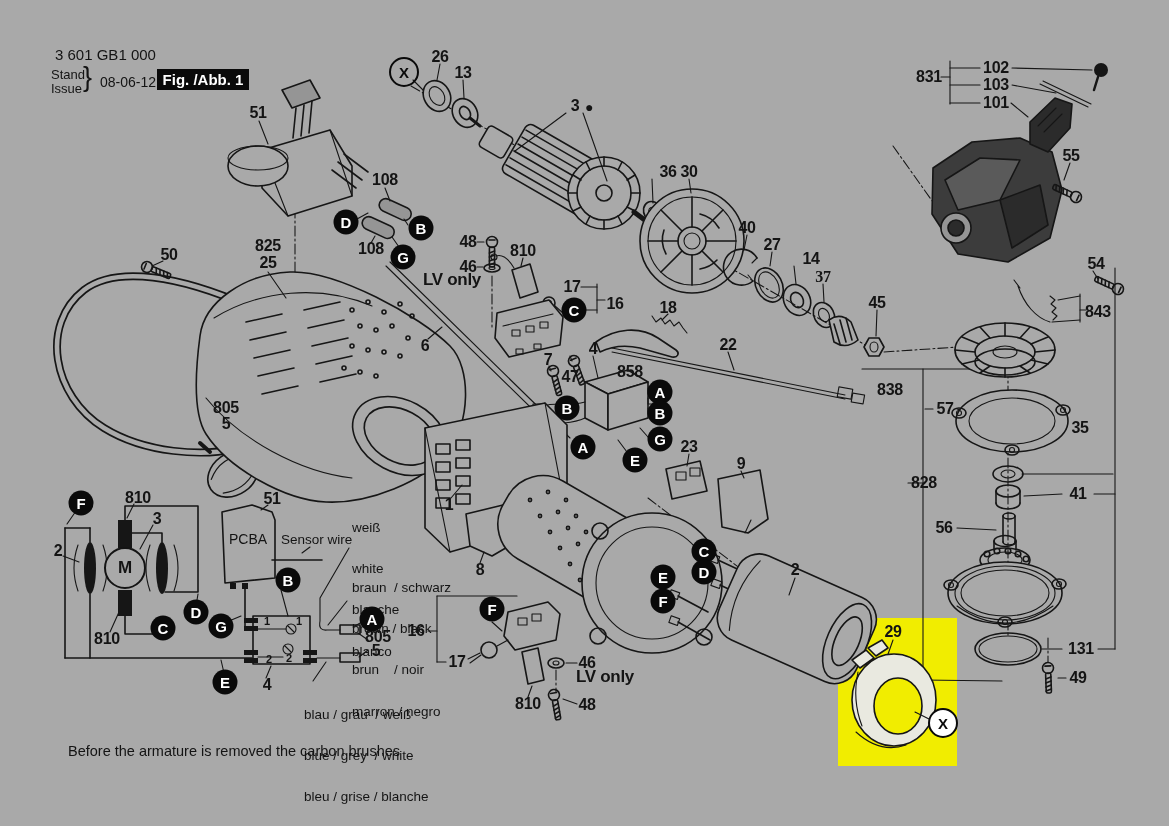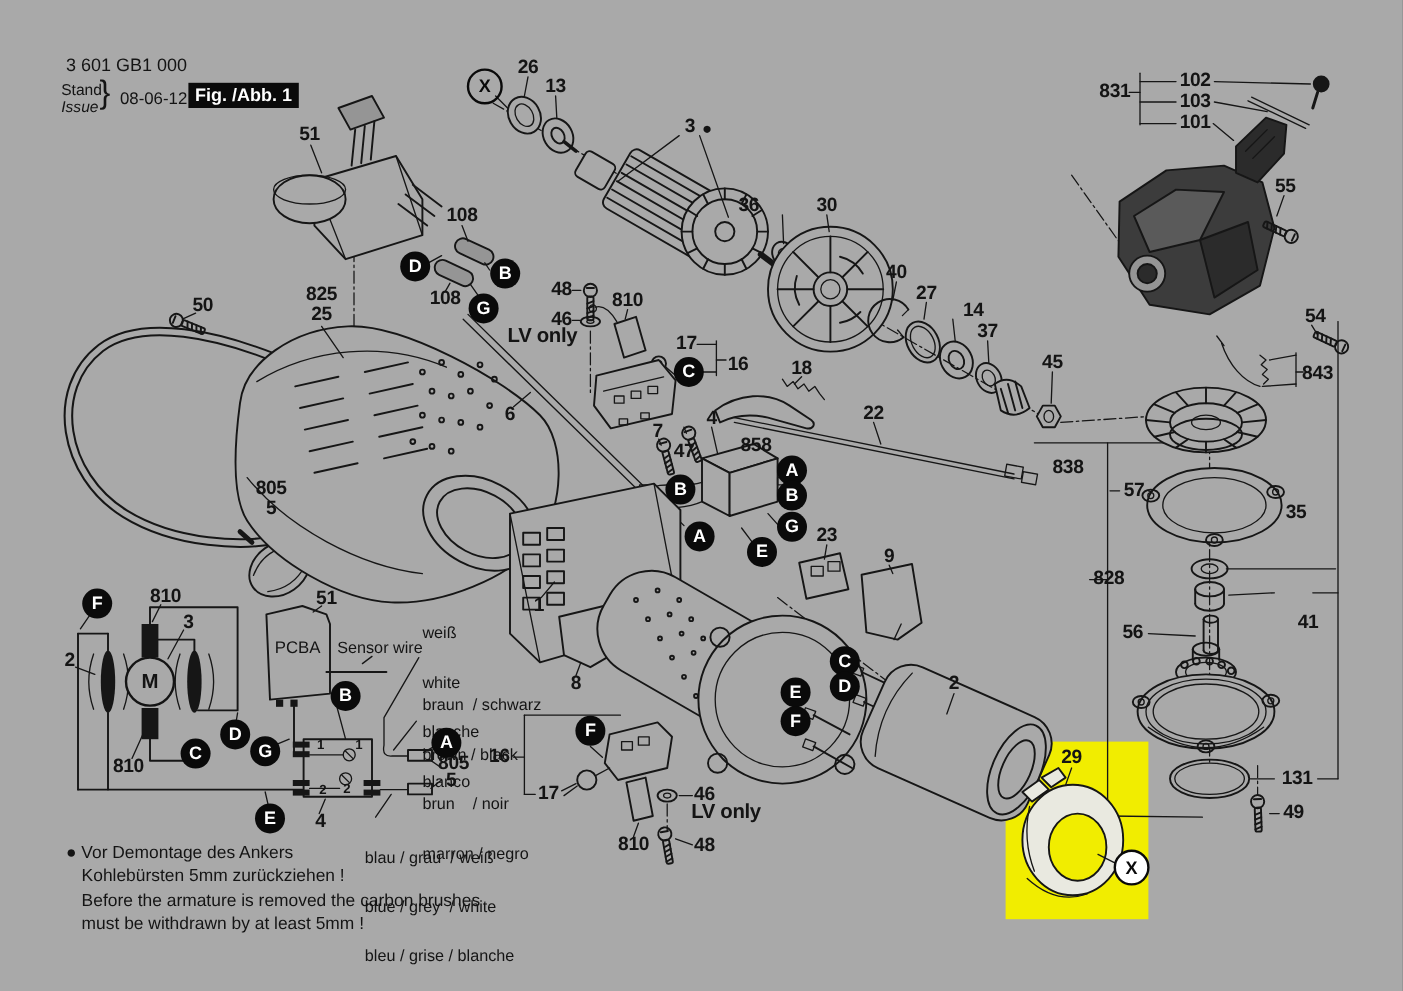--- a/index.html
+++ b/index.html
@@ -28,21 +28,21 @@
          border:2.5px solid #0a0a0a;color:#0a0a0a;font-weight:bold;font-size:15px;
          display:flex;align-items:center;justify-content:center;background:transparent;}
   .xmark.filled{background:#ffffff;}
   .mbadge{position:absolute;left:125px;top:568px;transform:translate(-50%,-50%);
           width:38px;height:38px;border:2px solid #141414;border-radius:50%;background:#a9a9a9;
           font-weight:bold;font-size:17px;display:flex;align-items:center;justify-content:center;}
   .figbox{position:absolute;left:157px;top:69px;width:92px;height:21px;background:#0a0a0a;color:#fff;
           font-weight:bold;font-size:15px;display:flex;align-items:center;justify-content:center;}
   .hdr-part{position:absolute;left:55px;top:46px;font-size:15px;}
   .hdr-stand{position:absolute;left:51px;top:67px;font-size:13px;}
-  .hdr-issue{position:absolute;left:51px;top:81px;font-size:13px;font-style:italic;}
+  .hdr-issue{position:absolute;left:51px;top:81px;font-size:13px;}
   .hdr-brace{position:absolute;left:83px;top:62px;font-size:27px;font-weight:normal;}
   .hdr-date{position:absolute;left:100px;top:74px;font-size:14px;}
   .note{position:absolute;font-size:14.5px;line-height:19px;}
   .colors{position:absolute;font-size:13.5px;line-height:13.8px;white-space:pre;}
   .mods{position:absolute;font-size:13.5px;line-height:14.2px;}
   .sensor{position:absolute;left:281px;top:532px;font-size:13.5px;}
   .pcba{position:absolute;left:248px;top:539px;transform:translate(-50%,-50%);font-size:14px;}
 </style>
 </head>
 <body>
@@ -637,55 +637,49 @@
     <div>blau / grau  / weiß</div>
     <div>blue / grey  / white</div>
     <div>bleu / grise / blanche</div>
     
   </div>
 
   <div class="sensor">Sensor wire</div>
   <div class="pcba">PCBA</div>
   <div class="mbadge">M</div>
 
-  <div class="note" style="left:55px;top:702px">
-    <div><span>●</span>
-      <span>Vor Demontage des Ankers</span></div>
-    <div style="padding-left:13px">Kohlebürsten 5mm zurückziehen !</div>
-  </div>
   <div class="note" style="left:68px;top:742px">
     <div>Before the armature is removed the carbon brushes</div>
-    <div>must be withdrawn by at least 5mm !</div>
   </div>
 
   <div id="labels-layer">
       <div class="plabel" style="left: 258px; top: 113px;">51</div>
       <div class="plabel" style="left: 385px; top: 180px;">108</div>
       <div class="plabel" style="left: 371px; top: 249px;">108</div>
       <div class="plabel" style="left: 169px; top: 255px;">50</div>
       <div class="plabel" style="left: 268px; top: 246px;">825</div>
       <div class="plabel" style="left: 268px; top: 263px;">25</div>
       <div class="plabel" style="left: 226px; top: 408px;">805</div>
       <div class="plabel" style="left: 226px; top: 424px;">5</div>
       <div class="plabel" style="left: 440px; top: 57px;">26</div>
       <div class="plabel" style="left: 463px; top: 73px;">13</div>
       <div class="plabel" style="left: 575px; top: 106px;">3</div>
       <div class="plabel" style="left: 589px; top: 107px; font-size: 14px;">●</div>
-      <div class="plabel" style="left: 624px; top: 172px;">36</div>
+      <div class="plabel" style="left: 668px; top: 172px;">36</div>
       <div class="plabel" style="left: 689px; top: 172px;">30</div>
       <div class="plabel" style="left: 468px; top: 242px;">48</div>
       <div class="plabel" style="left: 468px; top: 267px;">46</div>
       <div class="plabel" style="left: 452px; top: 280px; font-size: 17px;">LV only</div>
       <div class="plabel" style="left: 523px; top: 251px;">810</div>
       <div class="plabel" style="left: 572px; top: 287px;">17</div>
       <div class="plabel" style="left: 615px; top: 304px;">16</div>
       <div class="plabel" style="left: 747px; top: 228px;">40</div>
       <div class="plabel" style="left: 772px; top: 245px;">27</div>
       <div class="plabel" style="left: 794px; top: 259px; margin-left: 17px;">14</div>
-      <div class="plabel" style="left: 823px; top: 277px;">37</div>
+      <div class="plabel" style="left: 823px; top: 277px; font-family: Liberation Serif, serif;">37</div>
       <div class="plabel" style="left: 877px; top: 303px;">45</div>
       <div class="plabel" style="left: 668px; top: 308px;">18</div>
       <div class="plabel" style="left: 728px; top: 345px;">22</div>
       <div class="plabel" style="left: 425px; top: 346px;">6</div>
       <div class="plabel" style="left: 570px; top: 349px; margin-top: 28px;">47</div>
       <div class="plabel" style="left: 548px; top: 360px;">7</div>
       <div class="plabel" style="left: 593px; top: 349px;">4</div>
       <div class="plabel" style="left: 630px; top: 372px;">858</div>
       <div class="plabel" style="left: 449px; top: 505px;">1</div>
       <div class="plabel" style="left: 480px; top: 570px;">8</div>
@@ -697,21 +691,21 @@
       <div class="plabel" style="left: 996px; top: 68px;">102</div>
       <div class="plabel" style="left: 996px; top: 85px;">103</div>
       <div class="plabel" style="left: 996px; top: 103px;">101</div>
       <div class="plabel" style="left: 1071px; top: 156px;">55</div>
       <div class="plabel" style="left: 1096px; top: 264px;">54</div>
       <div class="plabel" style="left: 1098px; top: 312px;">843</div>
       <div class="plabel" style="left: 890px; top: 390px;">838</div>
       <div class="plabel" style="left: 945px; top: 409px;">57</div>
       <div class="plabel" style="left: 1080px; top: 428px;">35</div>
       <div class="plabel" style="left: 894px; top: 483px; margin-left: 30px;">828</div>
-      <div class="plabel" style="left: 1078px; top: 519px; margin-left: 12px;">41</div>
+      <div class="plabel" style="left: 1078px; top: 494px;">41</div>
       <div class="plabel" style="left: 944px; top: 528px;">56</div>
       <div class="plabel" style="left: 1081px; top: 649px;">131</div>
       <div class="plabel" style="left: 1078px; top: 678px;">49</div>
       <div class="plabel" style="left: 138px; top: 498px;">810</div>
       <div class="plabel" style="left: 157px; top: 519px;">3</div>
       <div class="plabel" style="left: 58px; top: 551px;">2</div>
       <div class="plabel" style="left: 107px; top: 639px;">810</div>
       <div class="plabel" style="left: 272px; top: 499px;">51</div>
       <div class="plabel" style="left: 267px; top: 685px;">4</div>
       <div class="plabel" style="left: 416px; top: 631px;">16</div>

